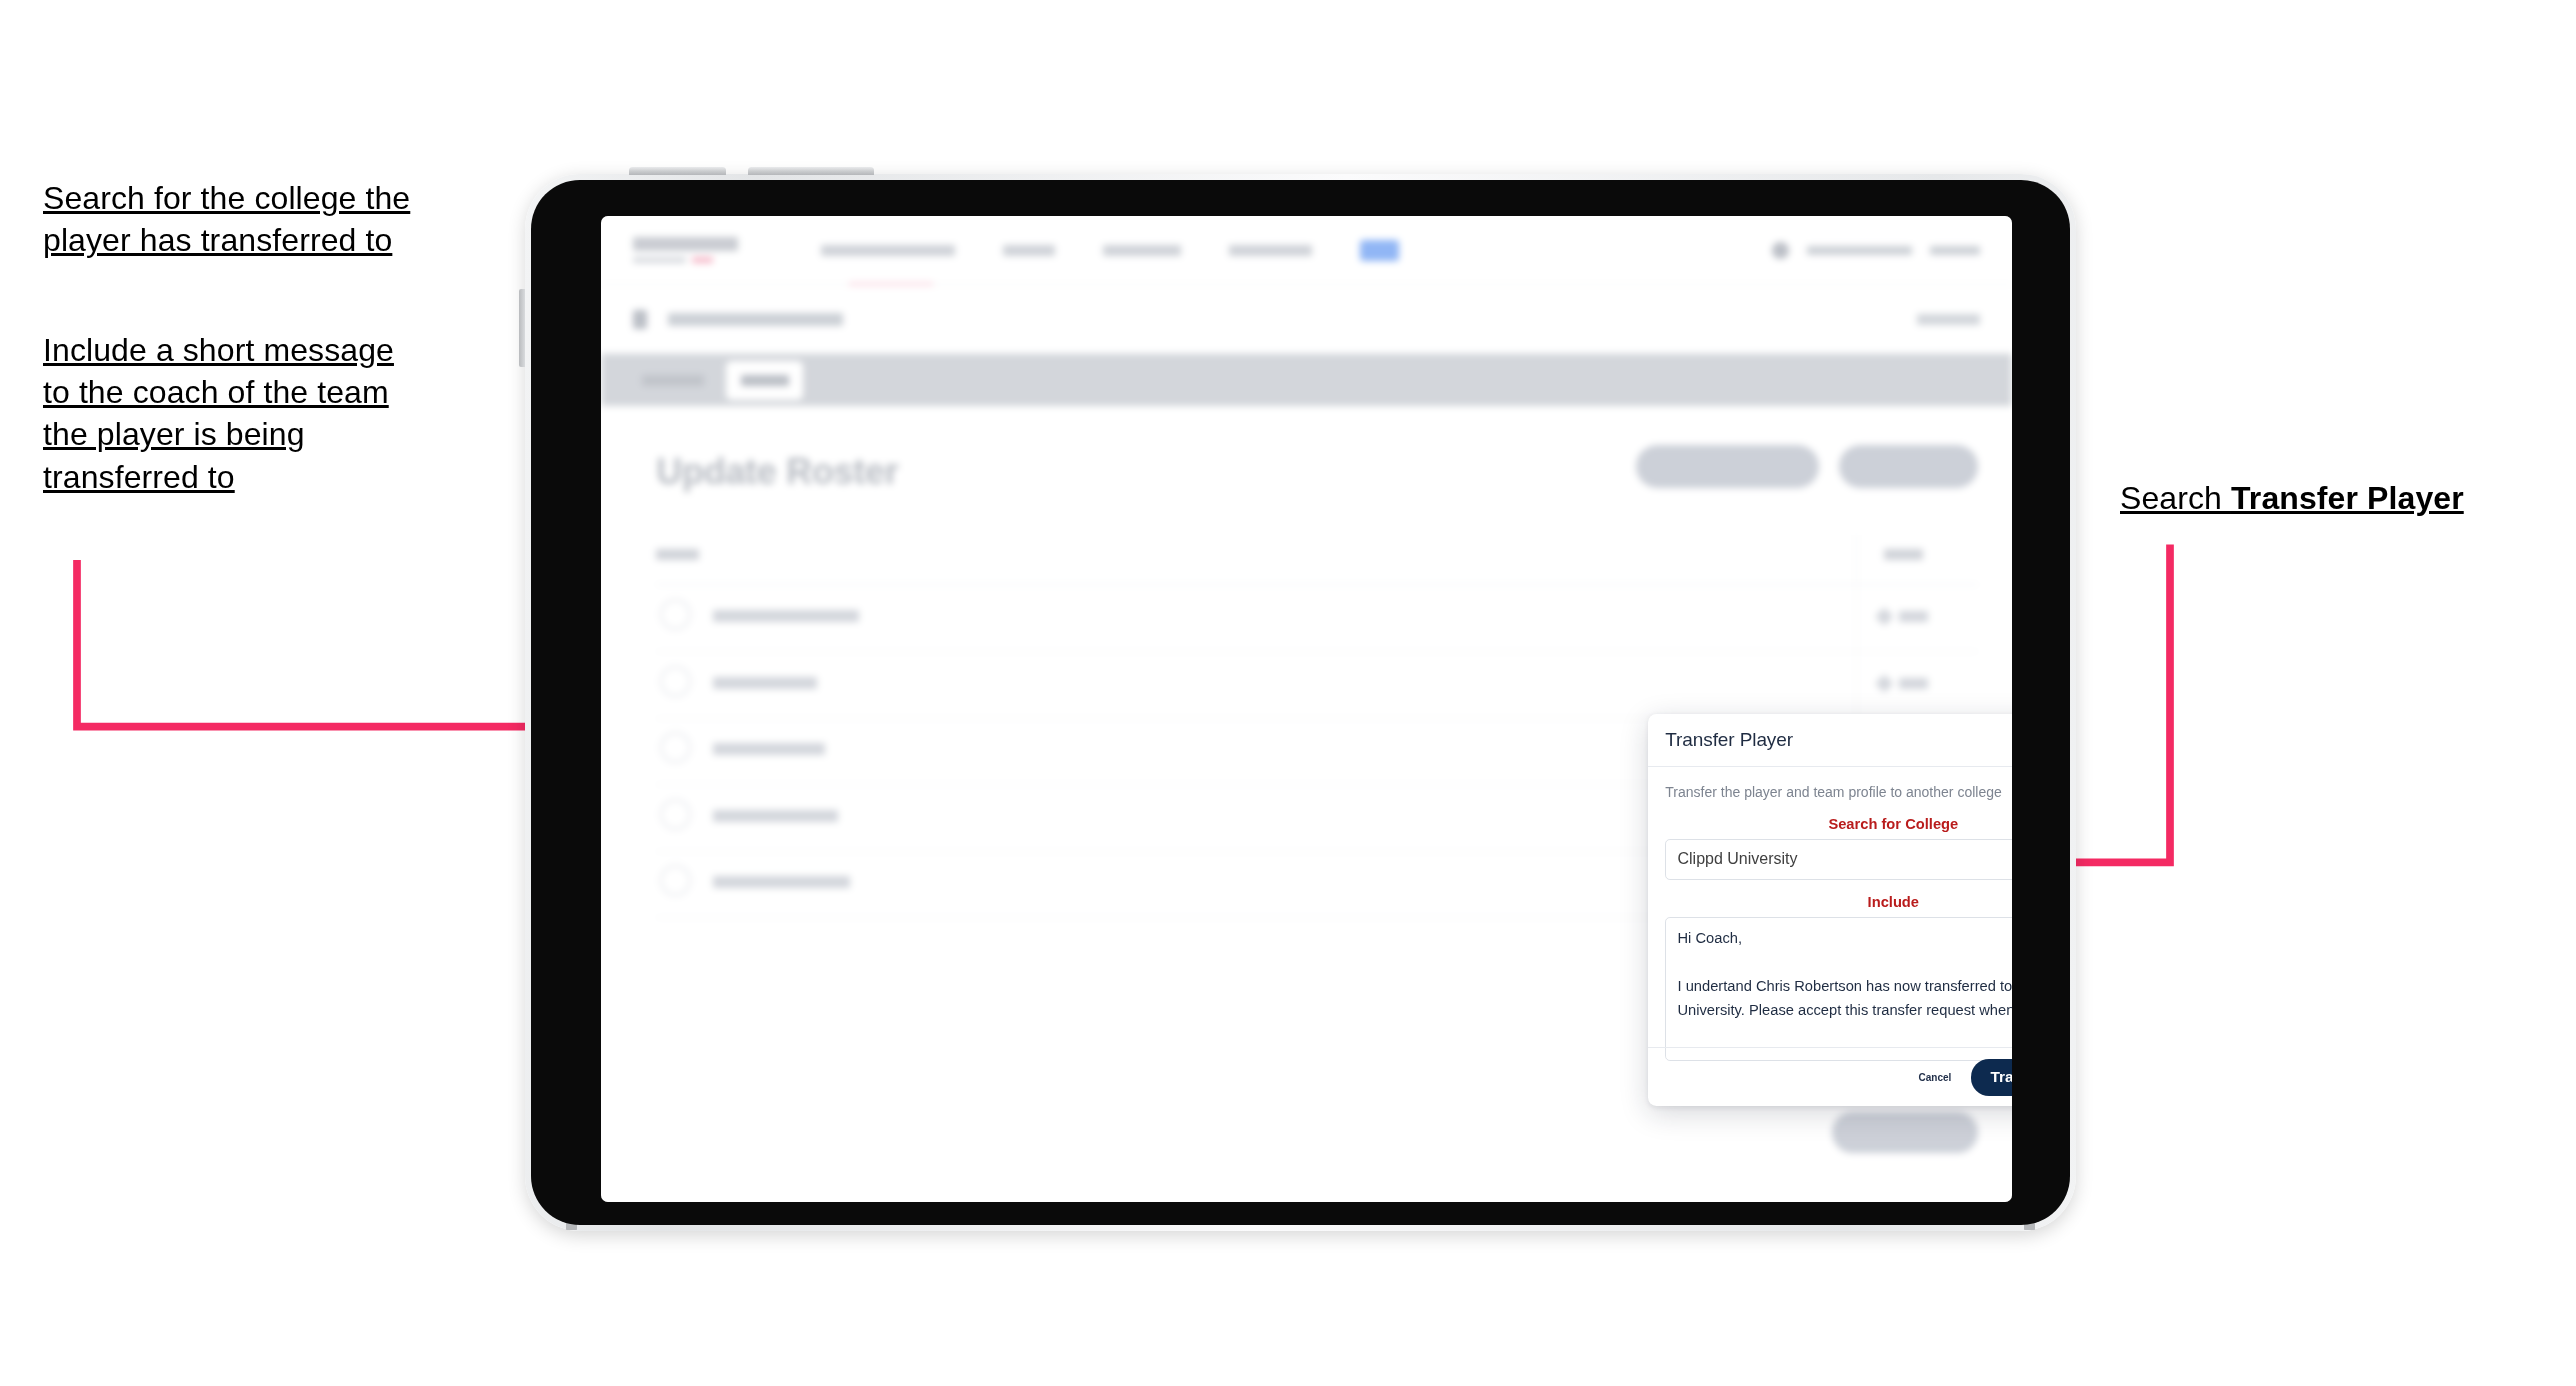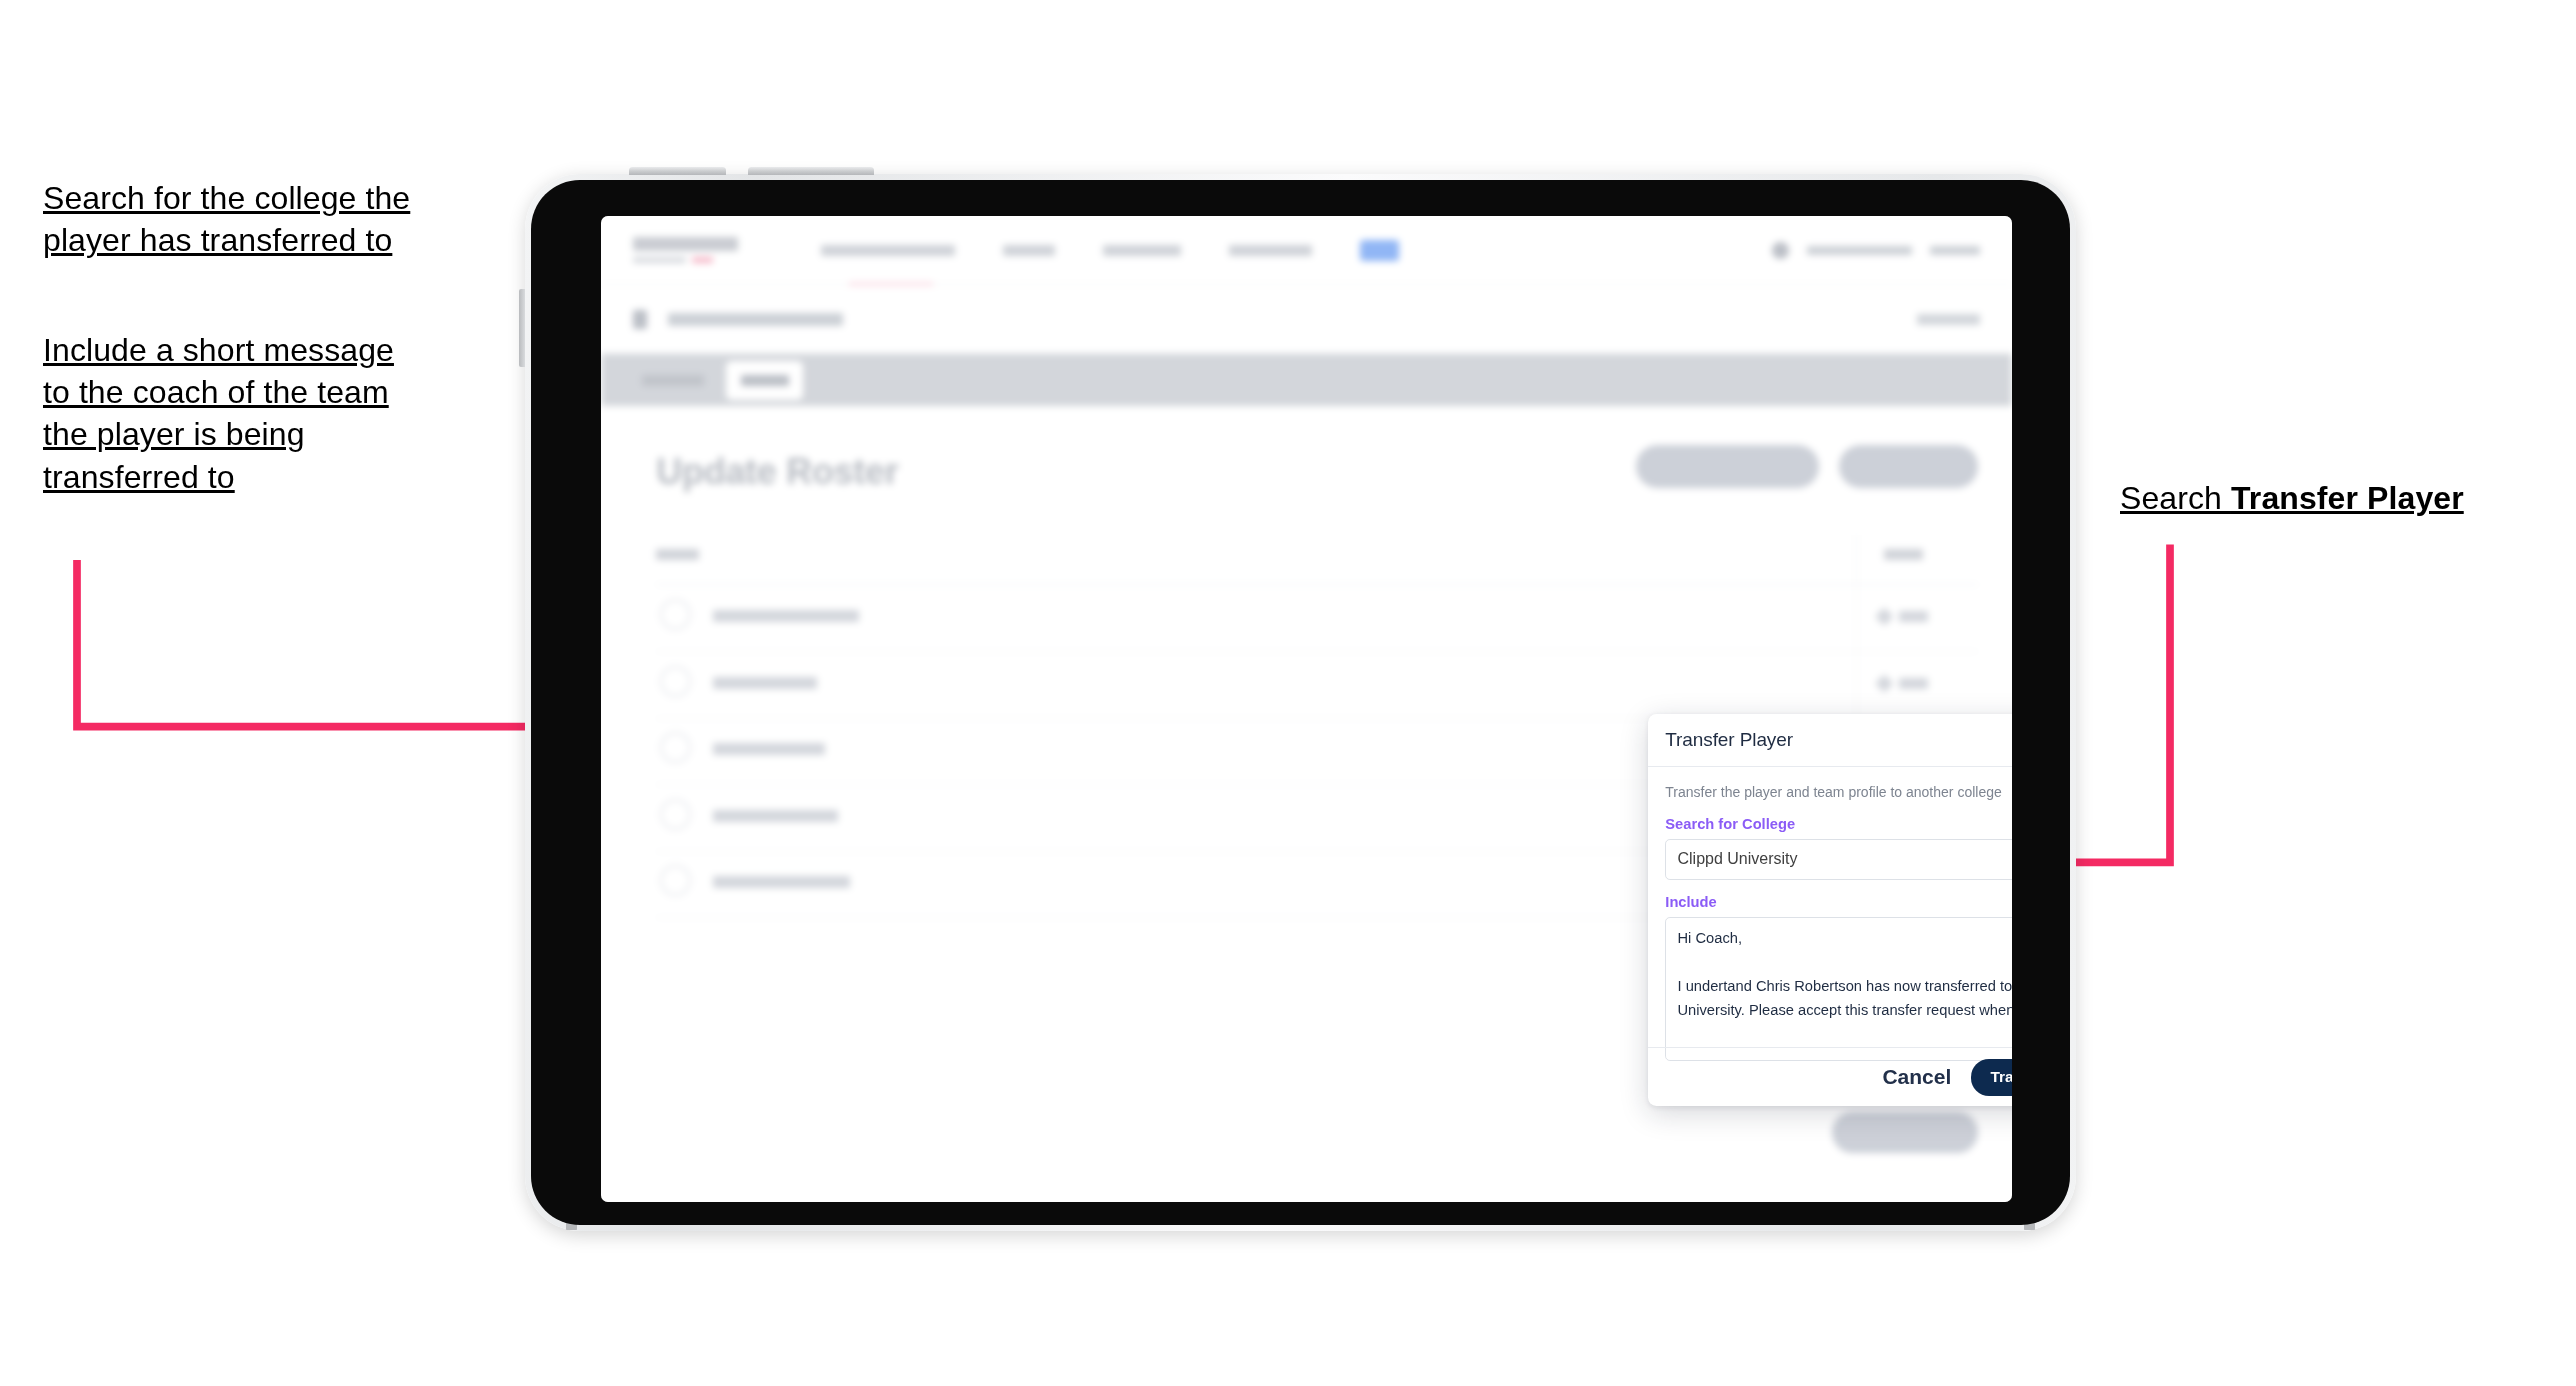--- a/index.html
+++ b/index.html
@@ -169,39 +169,39 @@
     font-family: "Liberation Sans", sans-serif;
   }
   .modal-head {
     position: relative; height: 53px; display: flex; align-items: center;
     padding: 0 15.4px 0 17px; border-bottom: 0.7px solid #e7eaef;
   }
   .modal-title { font-size: 19px; color: #1f2c42; font-weight: 400; letter-spacing: -0.1px; }
 
   .modal-body { padding: 17px 17px 11.2px 17px; }
   .modal-sub { font-size: 14px; color: #7d8490; margin-bottom: 15.4px; }
-  .field-label { font-size: 14.7px; color: #8b5cf6; font-weight: 600; margin-bottom: 7px; }
+  .field-label { font-size: 14.7px; color: #b91c1c; font-weight: 600; margin-bottom: 7px; text-align: center; }
   .text-input {
     width: 100%; height: 41px; border: 0.7px solid #dde1e7; border-radius: 4.9px;
     background: #fff; font-size: 16px; color: #404040; padding: 0 11.2px;
     font-family: "Liberation Sans", sans-serif; outline: none;
   }
   .field-gap { height: 14px; }
   .textarea {
     width: 100%; height: 144px; border: 0.7px solid #dde1e7; border-radius: 4.9px;
     background: #fff; font-size: 14.7px; color: #1f2c42; padding: 9.8px 11.2px;
     font-family: "Liberation Sans", sans-serif; line-height: 1.62; resize: none; outline: none;
   }
   .modal-foot {
     position: absolute; left: 0; right: 0; bottom: 0; height: 59px;
     border-top: 0.7px solid #e7eaef; display: flex; align-items: center;
     justify-content: flex-end; gap: 15.4px; padding: 0 17px;
   }
   .btn-cancel {
-    background: none; border: none; font-size: 21px; font-weight: 700; color: #22304a;
+    background: none; border: none; font-size: 10px; font-weight: 700; color: #22304a;
     cursor: pointer; font-family: "Liberation Sans", sans-serif; padding: 5.6px 4.2px;
   }
   .btn-primary {
     background: #0d2a4f; color: #fff; border: none; border-radius: 18px;
     font-size: 15.4px; font-weight: 700; padding: 9.8px 19.6px; cursor: pointer;
     font-family: "Liberation Sans", sans-serif;
   }
 </style>
 </head>
 <body>

